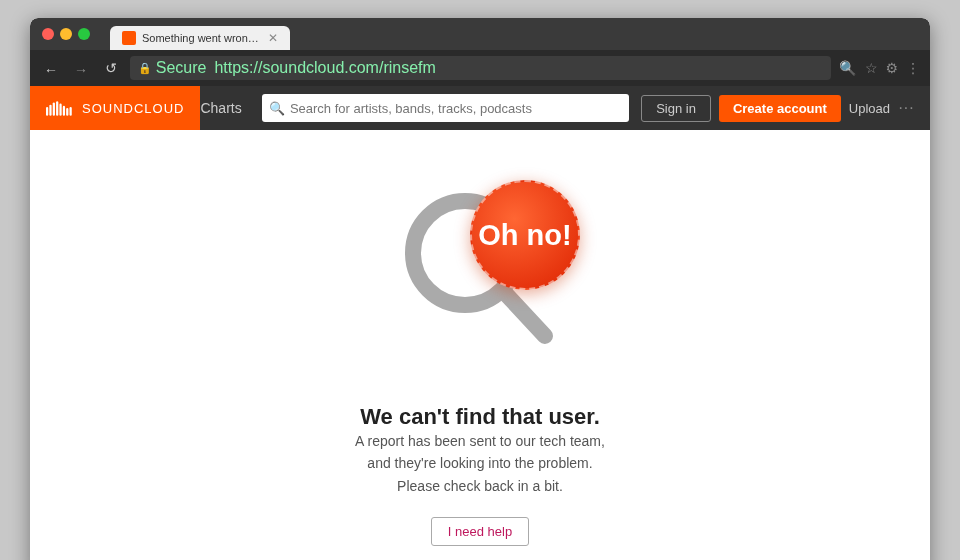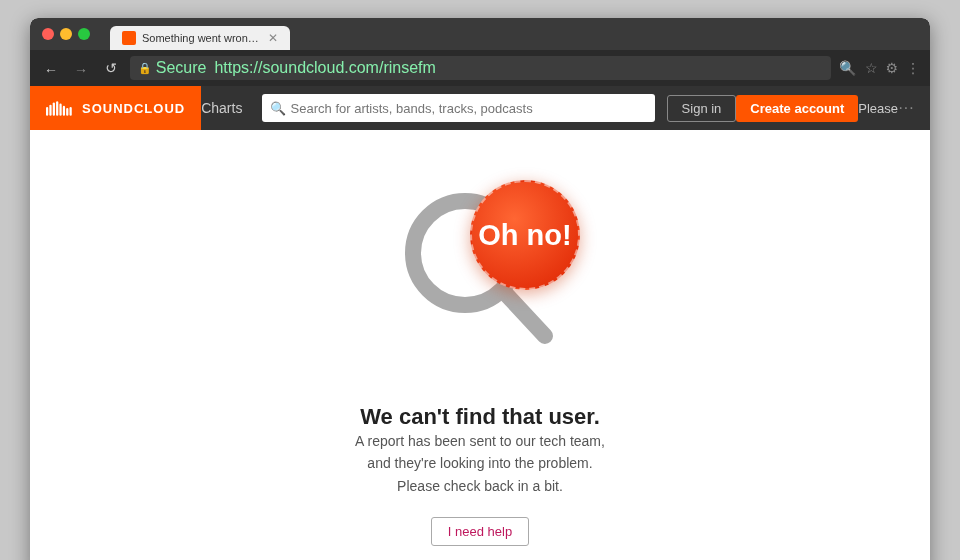--- a/index.html
+++ b/index.html
@@ -151,21 +151,21 @@
       height: 44px;
       display: flex;
       align-items: center;
       padding: 0 14px;
       gap: 8px;
       margin: 0 -16px 0 -16px;
       padding-left: 16px;
       padding-right: 16px;
       color: white;
       font-size: 14px;
-      font-weight: bold;
+      font-weight: normal;
       letter-spacing: -0.3px;
     }
 
     .sc-logo-icon {
       display: flex;
       align-items: center;
     }
 
     .sc-logo-icon svg {
       width: 28px;
@@ -198,21 +198,21 @@
       flex: 1;
       font-size: 13px;
       color: #333;
     }
 
     .search-icon { color: #999; font-size: 13px; }
 
     .sc-actions {
       display: flex;
       align-items: center;
-      gap: 0;
+      gap: 8px;
       margin-left: 12px;
     }
 
     .btn-signin {
       background: transparent;
       border: 1px solid #888;
       color: #ccc;
       padding: 5px 14px;
       border-radius: 3px;
       font-size: 13px;
@@ -382,21 +382,21 @@
       <span style="font-size:13px;letter-spacing:1px;">SOUNDCLOUD</span>
     </div>
     <span class="sc-charts">Charts</span>
     <div class="sc-search">
       <span class="search-icon">🔍</span>
       <input type="text" placeholder="Search for artists, bands, tracks, podcasts" style="">
     </div>
     <div class="sc-actions">
       <button class="btn-signin">Sign in</button>
       <button class="btn-create">Create account</button>
-      <button class="btn-upload">Please</button>
+      <button class="btn-upload">Upload</button>
       <span class="btn-more">···</span>
     </div>
   </div>
 
   <div class="error-page">
     <div class="error-illustration">
       <div class="magnifier">
         <svg viewBox="0 0 180 180" xmlns="http://www.w3.org/2000/svg">
 
           <circle cx="75" cy="75" r="52" fill="none" stroke="#aaa" stroke-width="16"></circle>

